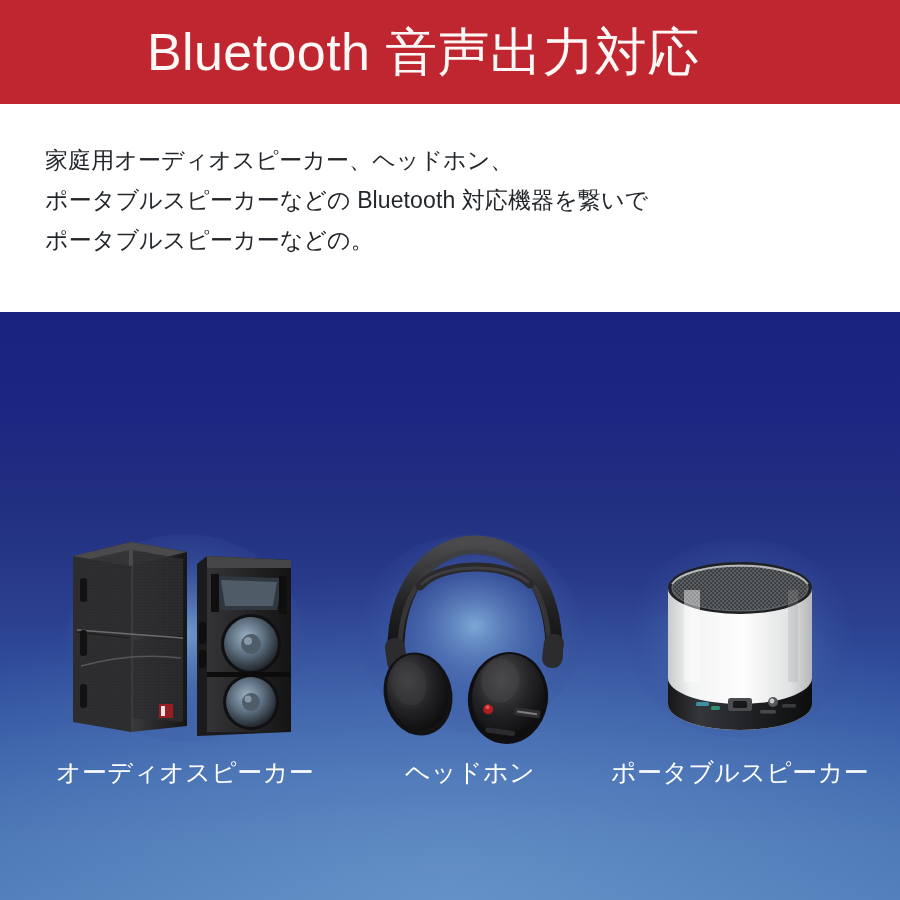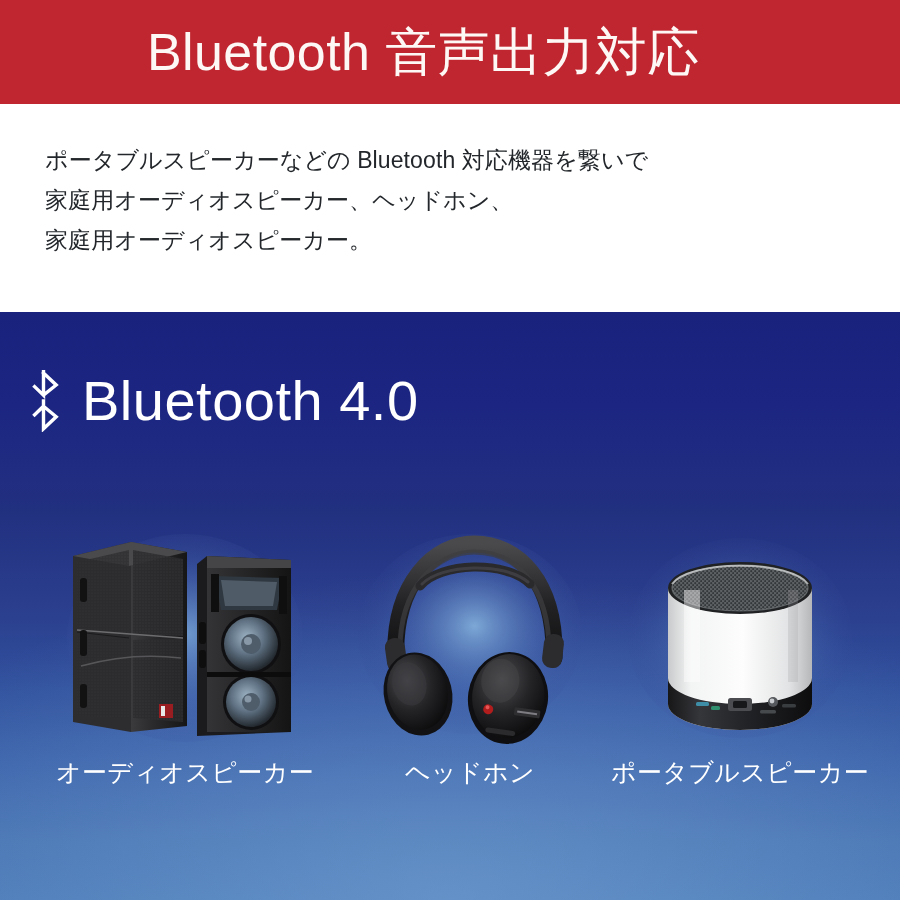--- a/index.html
+++ b/index.html
@@ -151,34 +151,28 @@
 <body>
 
 <div class="page">
 
   <div class="header-band">
     <div class="header-title">Bluetooth 音声出力対応</div>
   </div>
 
   <div class="desc-block">
     <div class="desc-text">
+      <span class="desc-line">家庭用オーディオスピーカー、ヘッドホン、</span>
       <span class="desc-line">ポータブルスピーカーなどの Bluetooth 対応機器を繋いで</span>
-      <span class="desc-line">家庭用オーディオスピーカー、ヘッドホン、</span>
-      <span class="desc-line">家庭用オーディオスピーカー。</span>
+      <span class="desc-line">ポータブルスピーカーなどの。</span>
     </div>
   </div>
 
   <div class="blue-panel">
 
-    <div class="brand-row">
-      <svg class="bt-glyph" viewBox="0 0 34 62" aria-hidden="true">
-        <path d="M13.5 1.2 L13.5 25.2 L4.6 16.6 M13.5 25.2 L26.2 15.0 L13.5 3.0 M13.5 31.0 L13.5 58.8 L26.2 46.8 L13.5 36.2 M13.5 36.2 L4.6 44.8" fill="none" stroke="#ffffff" stroke-width="3.4" stroke-linecap="square" stroke-linejoin="miter"></path>
-      </svg>
-      <div class="brand-text">Bluetooth 4.0</div>
-    </div>
 
     <div class="products">
 
       <div class="product" id="prod-0">
         <div class="product-art">
           <svg class="art-svg" viewBox="0 0 260 230" aria-hidden="true">
             <defs>
               <radialGradient id="glowA" cx="50%" cy="48%" r="62%">
                 <stop offset="0%" stop-color="#7aa8d8" stop-opacity="0.85"></stop>
                 <stop offset="55%" stop-color="#4a6bb0" stop-opacity="0.35"></stop>

